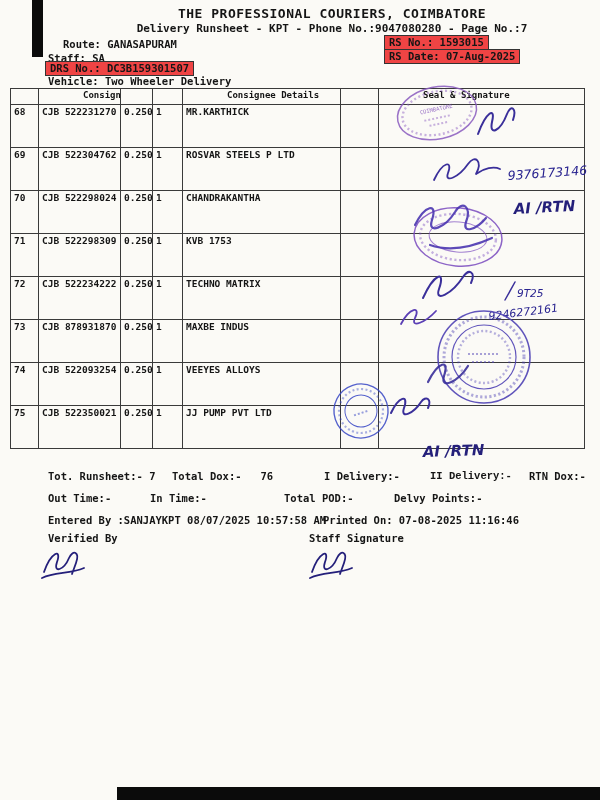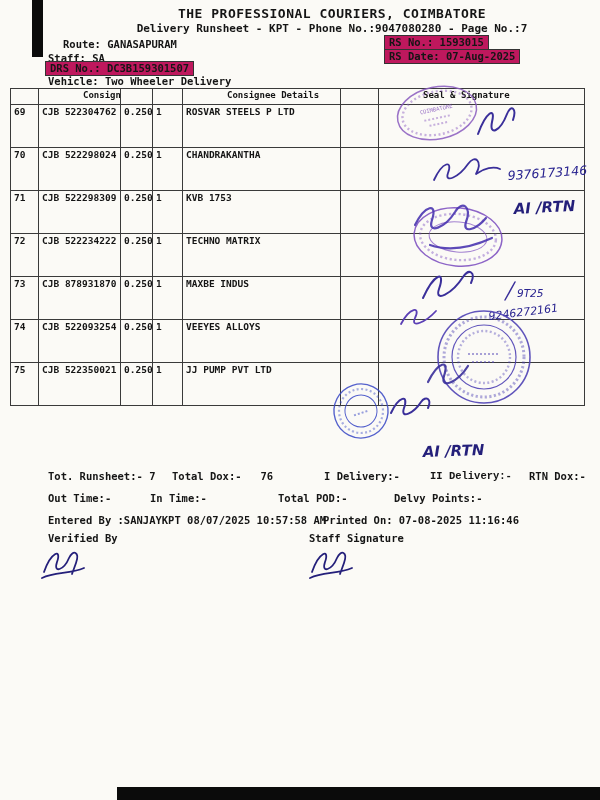--- a/index.html
+++ b/index.html
@@ -9,42 +9,42 @@
     font-family:"DejaVu Sans Mono","Liberation Mono",monospace;
     color:#151515;
   }
   .abs{position:absolute;margin-left:32px;}
   .title{top:6px;left:0;width:600px;text-align:center;font-size:13px;font-weight:700;letter-spacing:.5px;}
   .subtitle{top:22px;left:0;width:600px;text-align:center;font-size:11px;font-weight:700;}
   .infoline{font-size:10.5px;font-weight:700;}
   .route{top:38px;left:16px;padding-left:15px;}
   .staff{top:52px;left:16px;}
   .vehicle{top:75px;left:16px;}
-  .box{border:1px solid #333;padding:0 4px 1px 4px;background:#be185d;}
+  .box{border:1px solid #333;padding:0 4px 1px 4px;background:#ef4444;}
   .rsno{top:35px;left:352px;}
   .rsdate{top:49px;left:352px;}
   .drs{top:61px;left:13px;}
   table.runsheet{
     position:absolute;top:88px;left:10px;width:575px;
     border-collapse:collapse;table-layout:fixed;
   }
   table.runsheet th, table.runsheet td{
     border:1px solid #3a3a3a;
     font-size:9.5px;font-weight:700;
     padding:1px 3px;vertical-align:top;text-align:left;
     overflow:hidden;white-space:nowrap;
   }
   table.runsheet th{height:13px;font-size:9px;padding-left:44px;}
   table.runsheet td{height:40px;}
   .footrow{font-size:10.5px;font-weight:700;}
   .totals{top:470px;left:0;width:600px;height:14px;}
   .totals span, .times span, .entered span, .verified span{position:absolute;white-space:pre;}
   .t1{left:16px;} .t2{left:140px;} .t3{left:292px;} .t4{left:398px;font-family:Liberation Mono, monospace;} .t5{left:497px;}
   .times{top:492px;left:0;width:600px;height:14px;}
-  .m1{left:16px;} .m2{left:118px;text-align:right;} .m3{left:246px;text-align:center;} .m4{left:362px;}
+  .m1{left:16px;} .m2{left:118px;text-align:right;} .m3{left:252px;text-align:center;} .m4{left:362px;}
   .entered{top:514px;left:0;width:524px;height:14px;}
   .e1{left:16px;} .e2{left:277px;padding-left:14px;}
   .verified{top:532px;left:0;width:600px;height:14px;}
   .v1{left:16px;} .v2{left:277px;}
   .artifact{background:#0b0b0b;}
   .art-tl{top:0;left:0;width:11px;height:57px;}
   .art-bottom{top:787px;left:85px;width:515px;height:13px;}
   svg.overlay{position:absolute;top:0;left:0;width:600px;height:800px;pointer-events:none;}
   .hand{font-family:"DejaVu Sans",sans-serif;font-style:italic;}
 </style>
@@ -77,20 +77,29 @@
       <th>Consignment No</th>
       <th>Weight</th>
       <th>PCS</th>
       <th>Consignee Details</th>
       <th>Remarks</th>
       <th>Seal &amp; Signature</th>
     </tr>
   </thead>
   <tbody id="table-body">
       <tr>
+        <td>68</td>
+        <td>CJB 522231270</td>
+        <td>0.250</td>
+        <td>1</td>
+        <td>MR.KARTHICK</td>
+        <td></td>
+        <td></td>
+      </tr>
+      <tr>
         <td>69</td>
         <td>CJB 522304762</td>
         <td>0.250</td>
         <td>1</td>
         <td>ROSVAR STEELS P LTD</td>
         <td></td>
         <td></td>
       </tr>
       <tr>
         <td>70</td>

